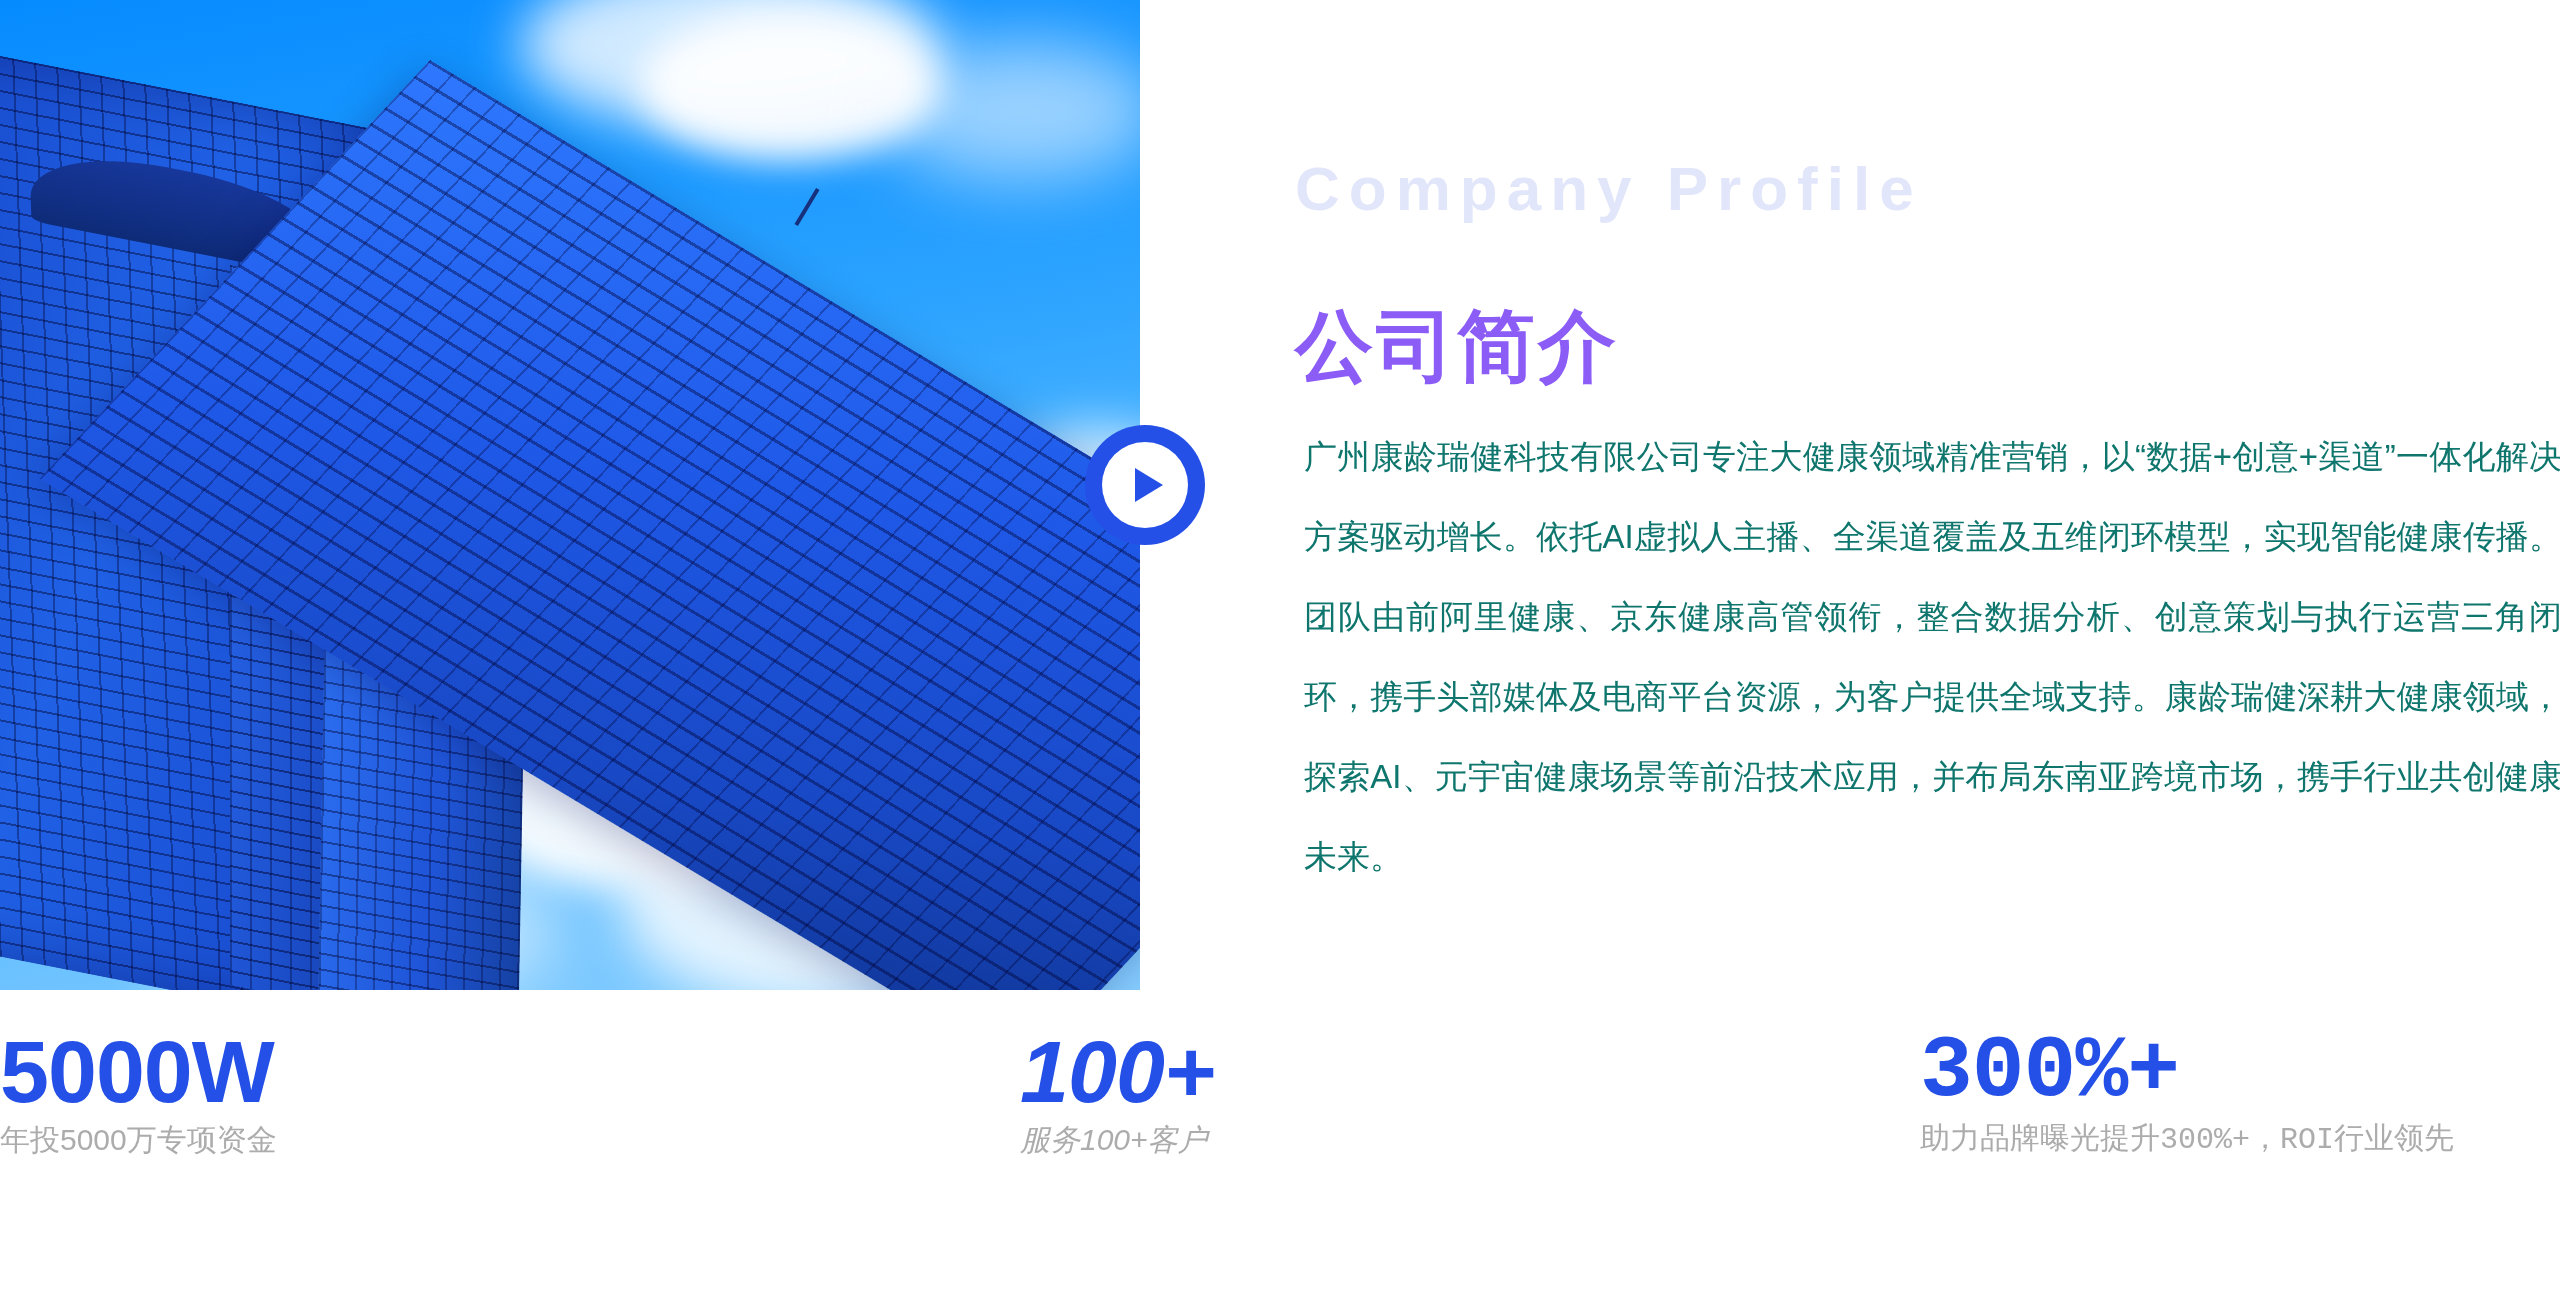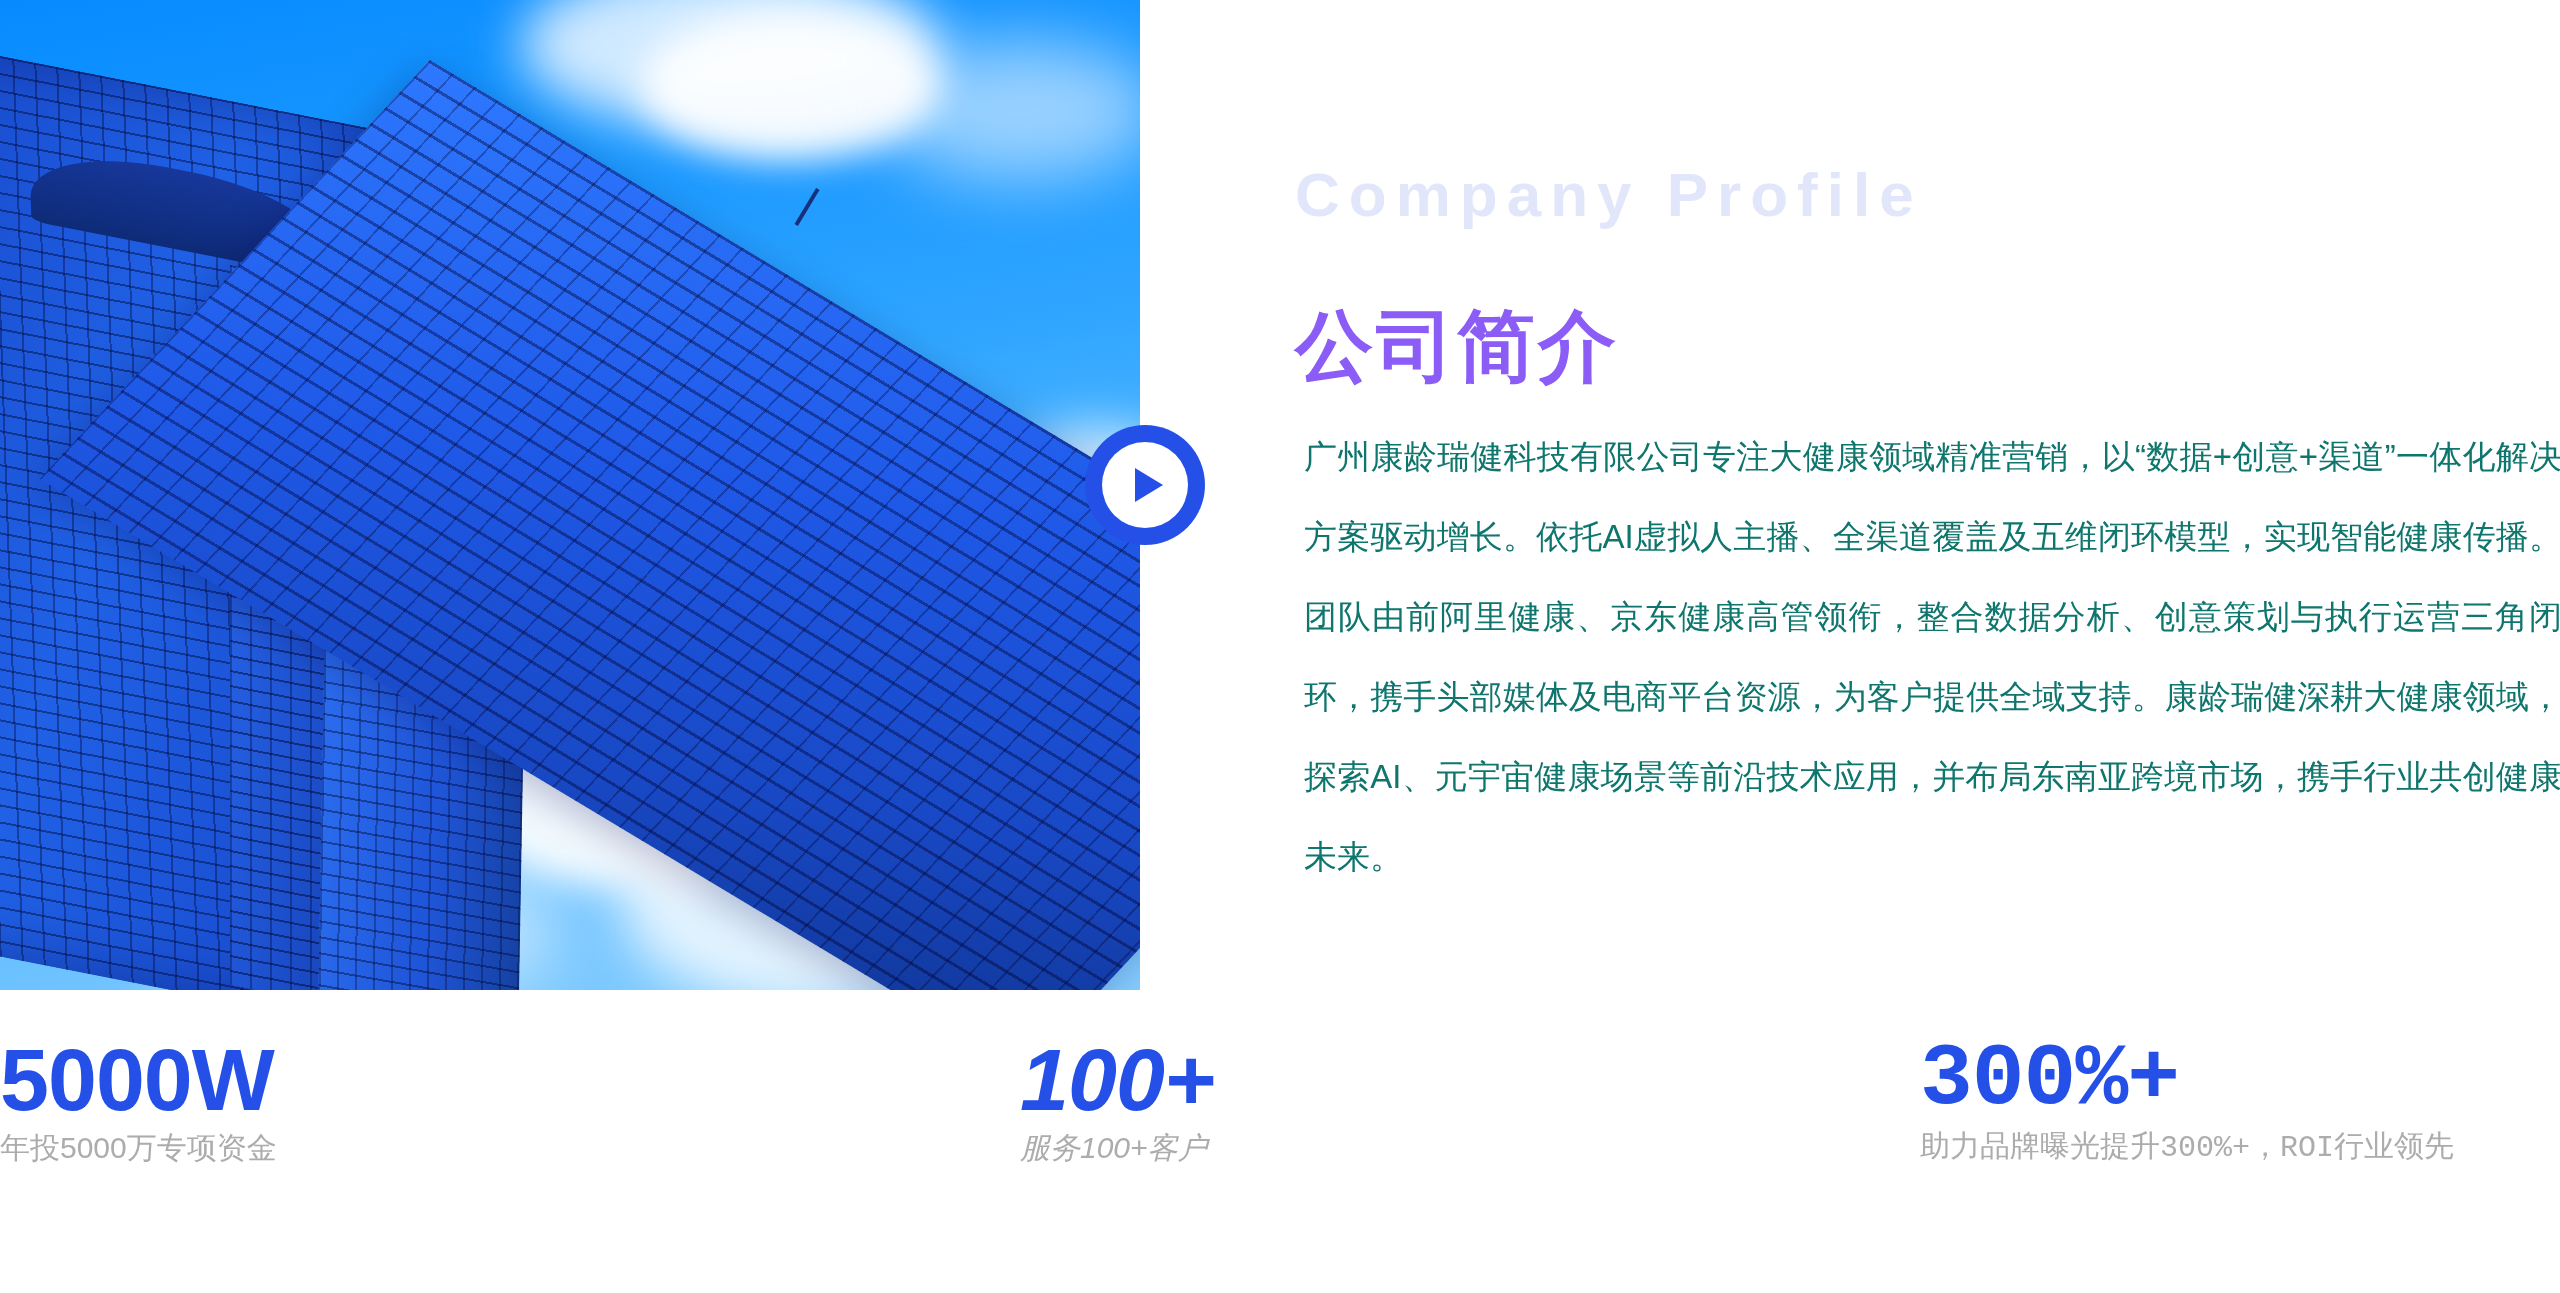--- a/index.html
+++ b/index.html
@@ -158,21 +158,21 @@
   
   .content {
     position: absolute;
     left: 1295px;
     top: 0;
     width: 1265px;
     height: 990px;
   }
   .eyebrow {
     position: absolute;
-    top: 164px;
+    top: 158px;
     left: 0;
     font-size: 62px;
     font-weight: bold;
     letter-spacing: 9px;
     color: #E2E6FA;
     line-height: 1;
     white-space: nowrap;
   }
   .heading {
     position: absolute;
@@ -200,21 +200,21 @@
   
   .stats {
     position: absolute;
     left: 0;
     top: 1028px;
     width: 2560px;
     height: 230px;
   }
   .stat {
     position: absolute;
-    top: 8px;
+    top: 0;
   }
   .stat-1 { left: 0px; }
   .stat-2 { left: 1020px; font-style: italic; }
   .stat-3 { left: 1920px; font-family: Liberation Mono, monospace; }
   .stat-value {
     font-size: 88px;
     font-weight: bold;
     color: #2550E8;
     line-height: 1;
     letter-spacing: -1px;

